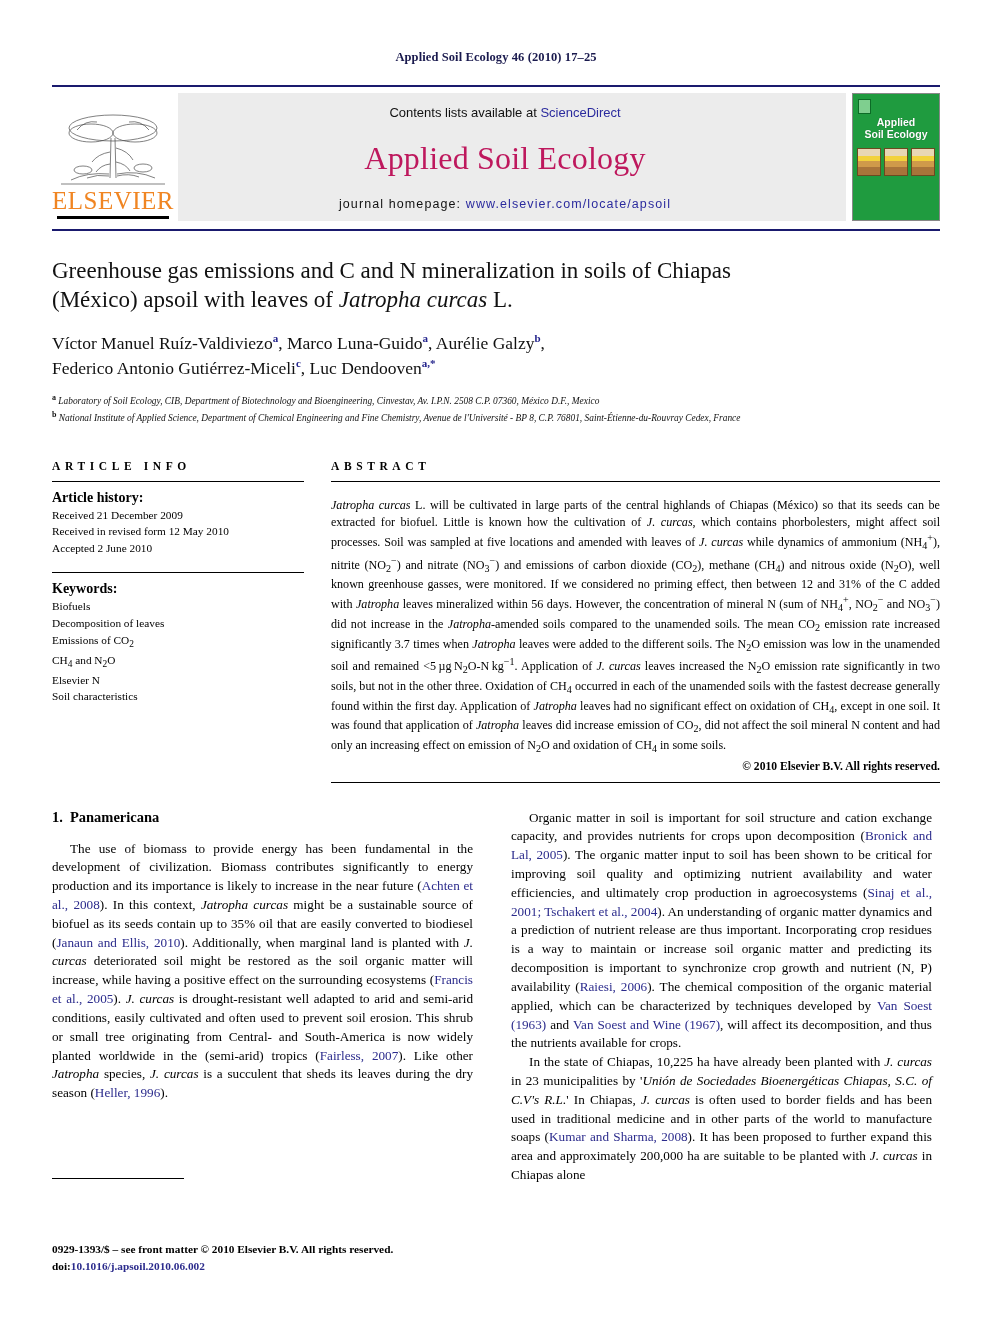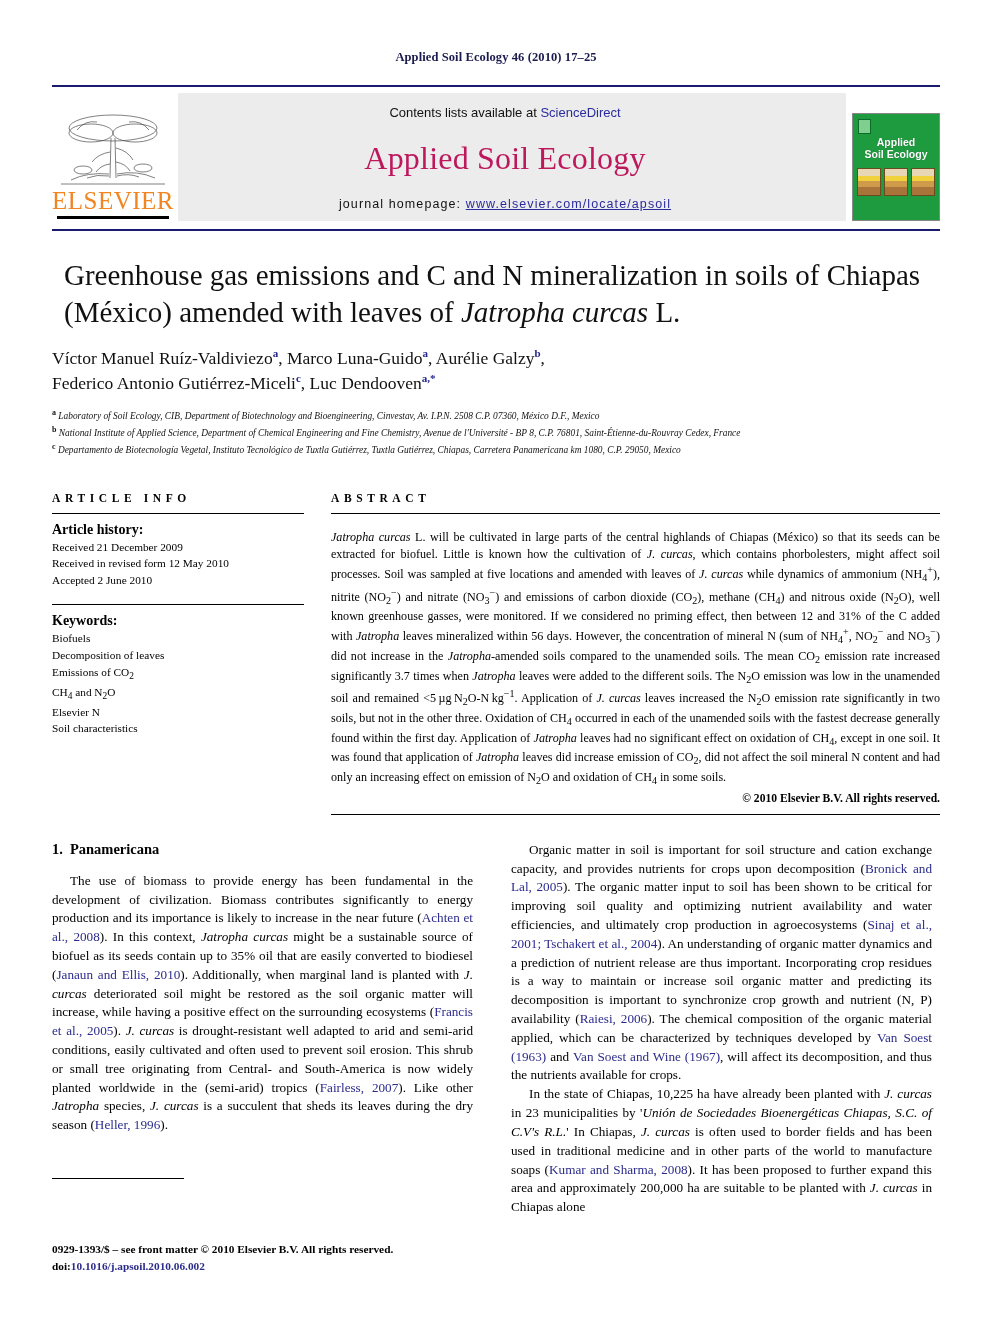--- a/index.html
+++ b/index.html
@@ -87,31 +87,30 @@
     font-size: 32px;
     color: #be185d;
     letter-spacing: 0.2px;
   }
   .banner-bottom {
     font-family: "Liberation Sans", sans-serif;
     font-size: 12.5px;
     letter-spacing: 1.1px;
     color: #111;
   }
-  .banner-bottom .url { color: #2b2b9e; text-decoration: underline; }
+  .banner-bottom .url { color: #2b2b9e; }
   .cover {
     width: 86px;
     flex: 0 0 86px;
     background: #1f9b3f;
     border: 1px solid #888;
     position: relative;
     display: flex;
     flex-direction: column;
     align-items: center;
-    margin-top: 20px;
   }
   .cover-corner {
     position: absolute;
     top: 5px; left: 5px;
     width: 11px; height: 13px;
     background: #7fcf8f;
     border: 1px solid #0c6b26;
   }
   .cover-title {
     margin-top: 23px;
@@ -135,24 +134,24 @@
   }
   .masthead-rule {
     margin: 8px 52px 0 52px;
     border-top: 2.5px solid #1a1a6e;
   }
 
   
   .title-block { margin: 26px 52px 0 52px; }
   h1.paper-title {
     font-family: "Liberation Serif", serif;
-    font-size: 29px;
+    font-size: 23px;
     font-weight: 400;
     line-height: 1.26;
-    margin: 12px;
+    margin: 0;
     color: #111;
   }
   .authors {
     margin-top: 16px;
     font-size: 17.5px;
     line-height: 1.42;
     color: #111;
   }
   sup.aff { color: #24248c; font-size: 11px; font-weight: bold; }
   .affiliations {
@@ -306,35 +305,34 @@
         <div class="cover-img"></div>
         <div class="cover-img"></div>
       </div>
     </div>
   </div>
   <div class="masthead-rule"></div>
 
   <div class="title-block">
     <h1 class="paper-title">
       <span>Greenhouse gas emissions and C and N mineralization in soils of Chiapas</span><br>
-      <span>(México) amended with leaves of </span><i>Jatropha curcas</i><span> L.</span>
+      <span>(México) apsoil with leaves of </span><i>Jatropha curcas</i><span> L.</span>
     </h1>
 
     <div class="authors">
       <span><span>Víctor Manuel Ruíz-Valdiviezo</span><sup class="aff">a</sup></span>,
       <span><span>Marco Luna-Guido</span><sup class="aff">a</sup></span>,
       <span><span>Aurélie Galzy</span><sup class="aff">b</sup></span>,<br>
       <span><span>Federico Antonio Gutiérrez-Miceli</span><sup class="aff">c</sup></span>,
       <span><span>Luc Dendooven</span><sup class="aff">a,*</sup></span>
     </div>
 
     <div class="affiliations">
       <div><sup>a</sup> <span>Laboratory of Soil Ecology, CIB, Department of Biotechnology and Bioengineering, Cinvestav, Av. I.P.N. 2508 C.P. 07360, México D.F., Mexico</span></div>
       <div><sup>b</sup> <span>National Institute of Applied Science, Department of Chemical Engineering and Fine Chemistry, Avenue de l'Université - BP 8, C.P. 76801, Saint-Étienne-du-Rouvray Cedex, France</span></div>
-      <div><sup>c</sup> <span>Departamento de Biotecnología Vegetal, Instituto Tecnológico de Tuxtla Gutiérrez, Tuxtla Gutiérrez, Chiapas, Carretera Panamericana km 1080, C.P. 29050, Mexico</span></div>
     </div>
   </div>
 
   <div class="infoabs">
 
     <div class="col-info">
       <div class="sec-head">ARTICLE INFO</div>
       <div class="hr-thin"></div>
       <div class="info-label">Article history:</div>
       <div class="info-line">Received 21 December 2009</div>

